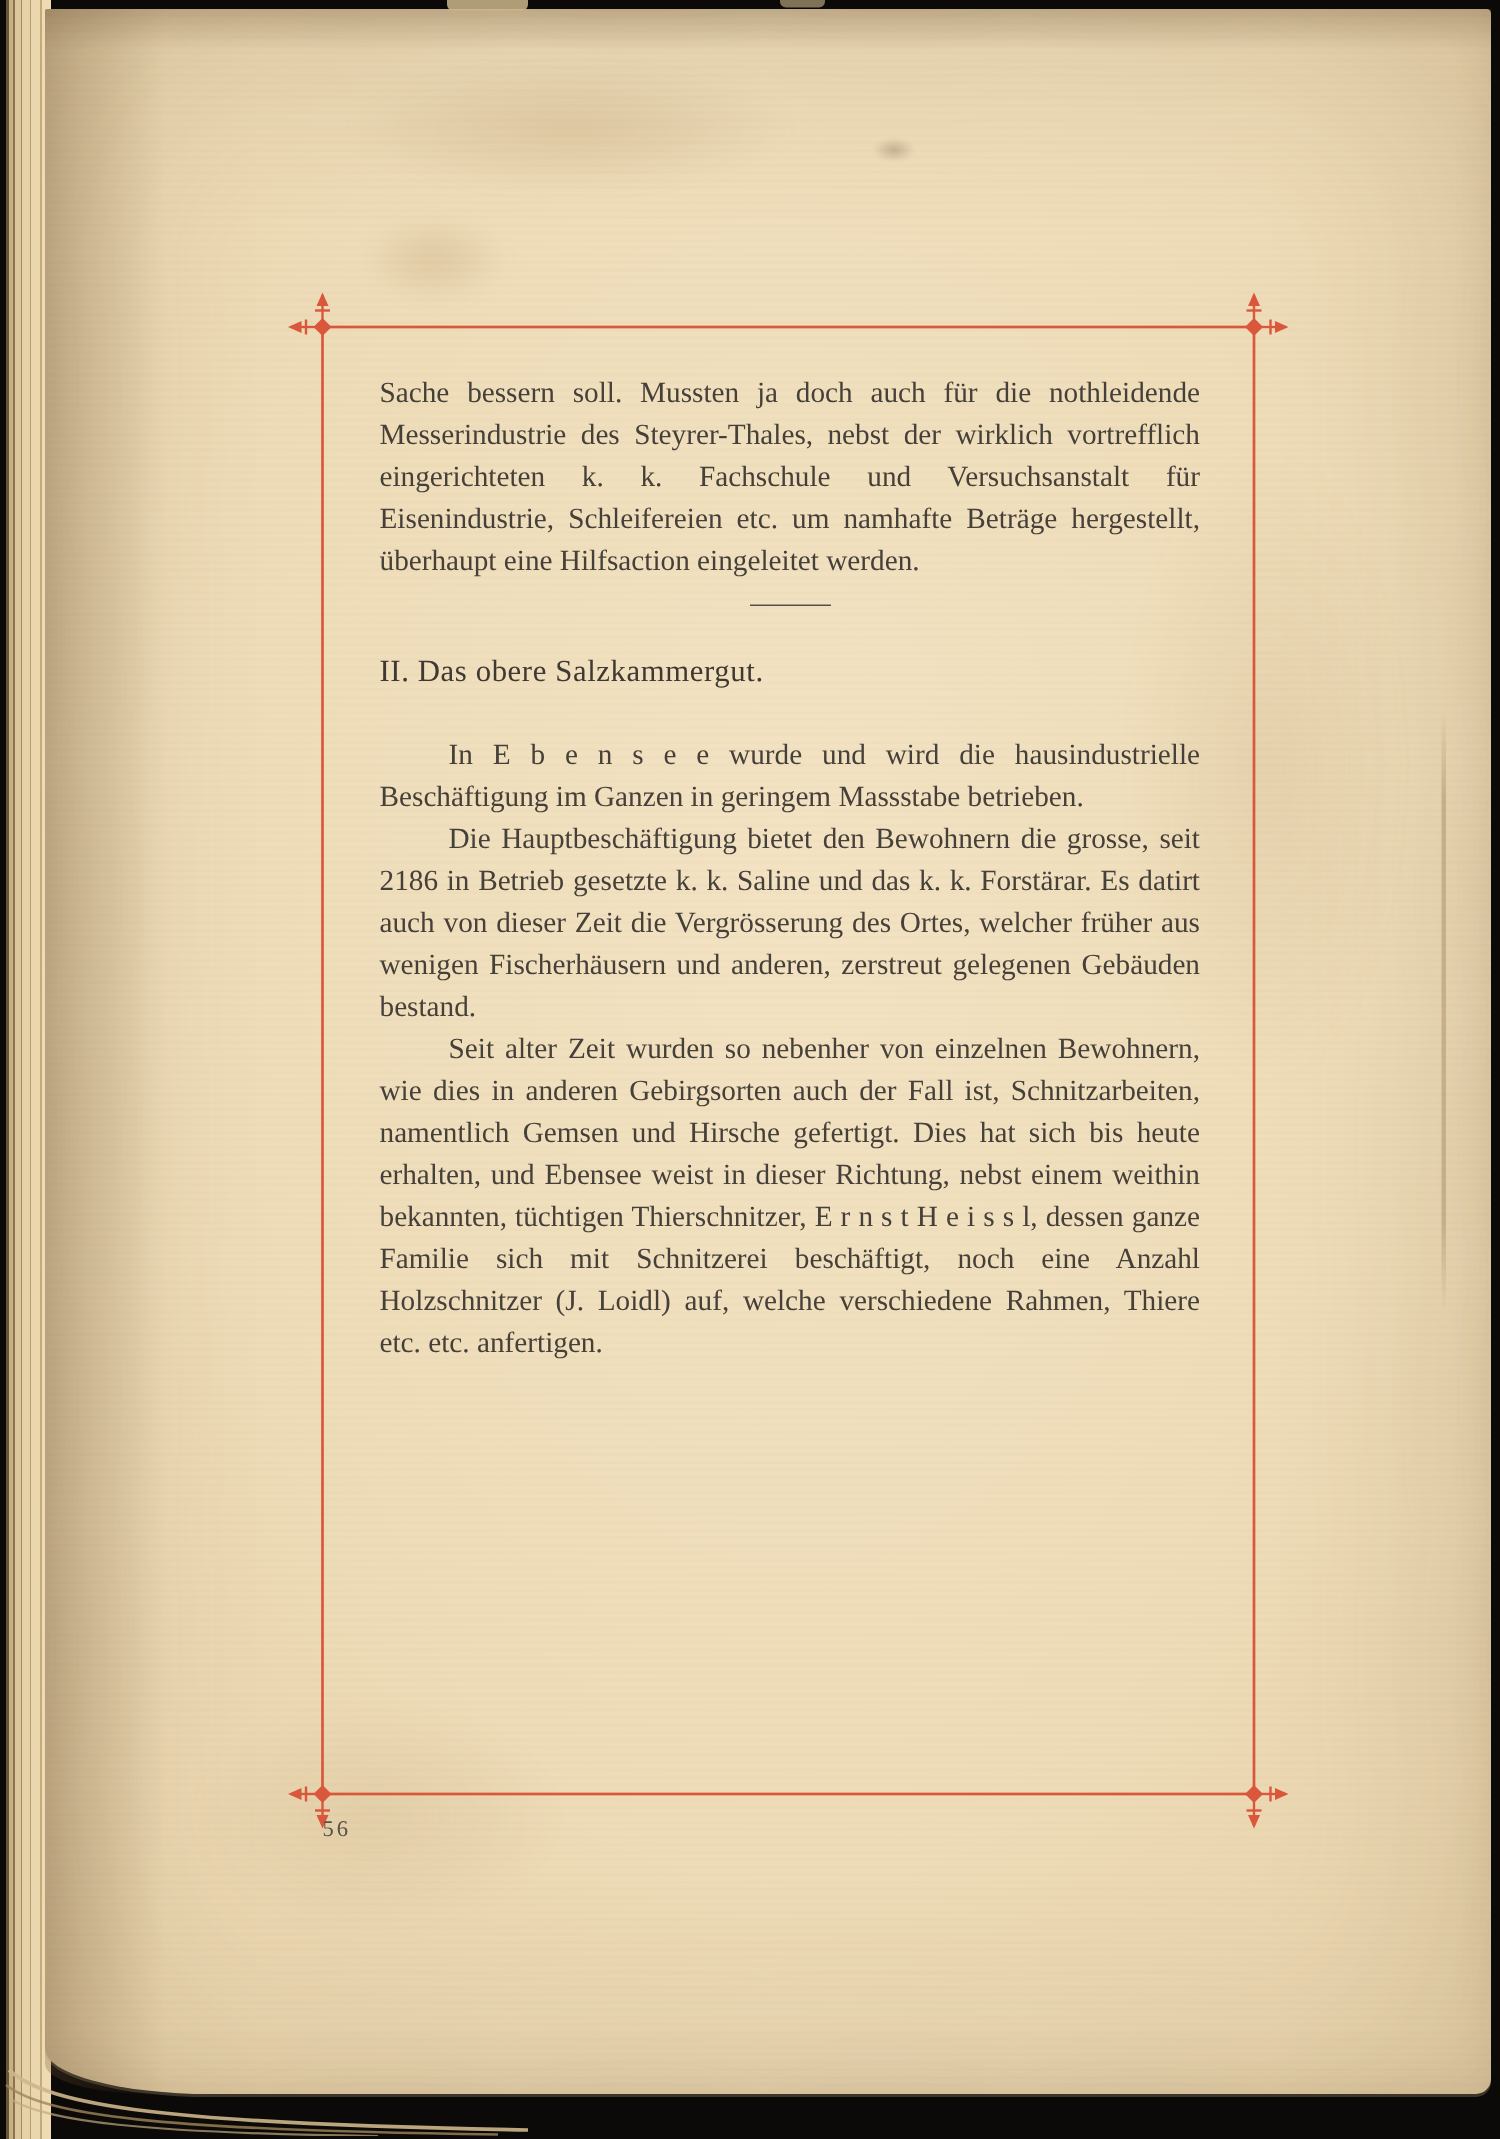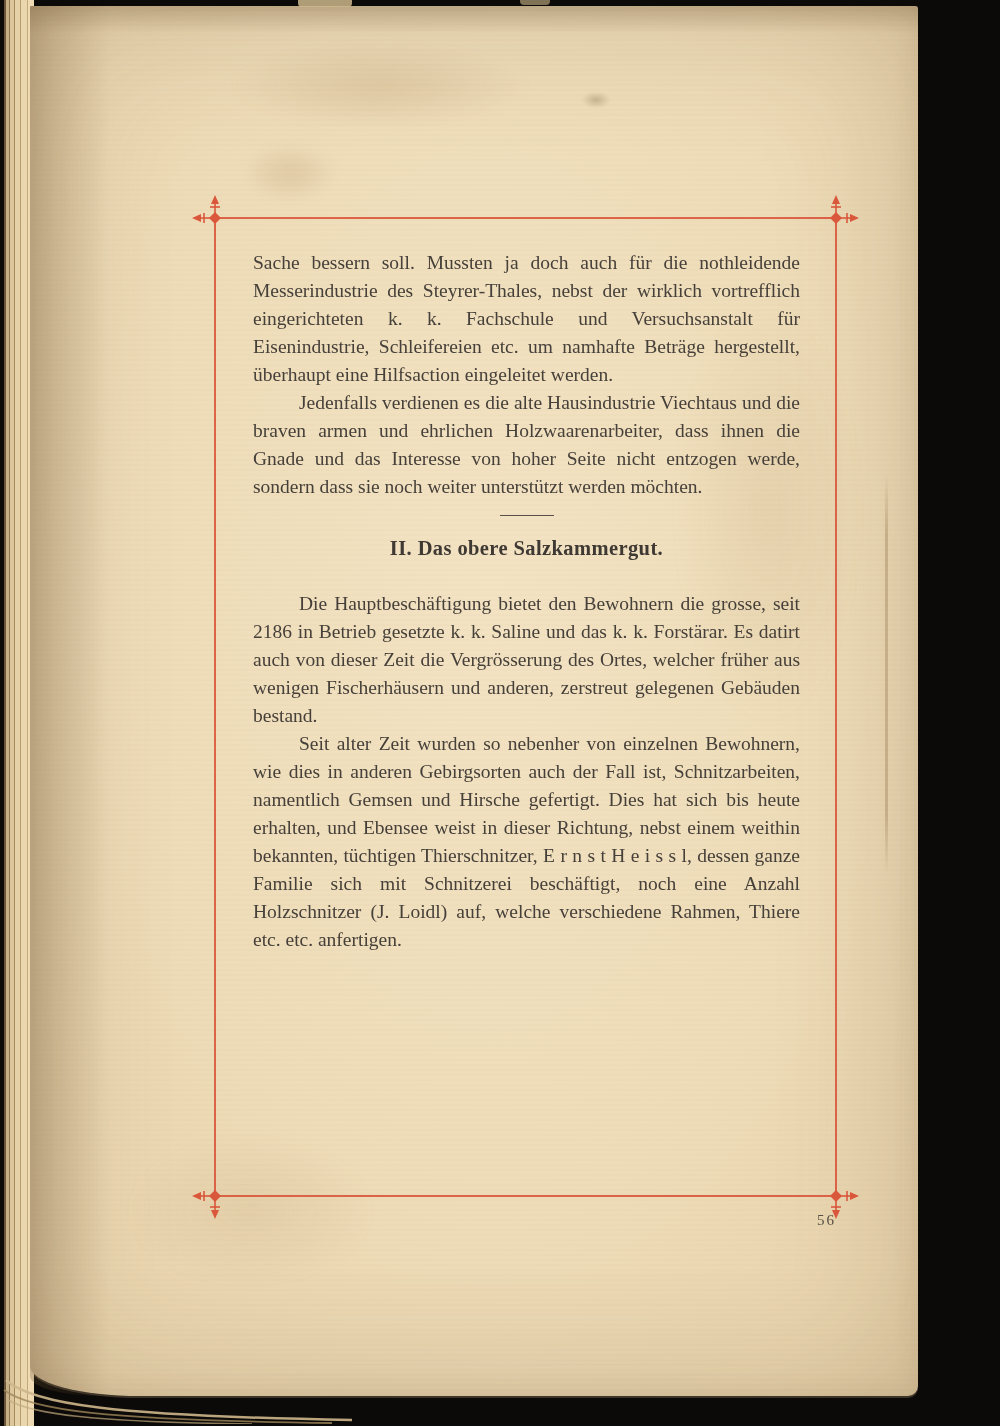--- a/index.html
+++ b/index.html
@@ -37,21 +37,21 @@
   
   .edge-tab { position: absolute; z-index: 2; background: #cdb78c; border-radius: 0 0 4px 4px; opacity: .85; }
   .edge-tab.t1 { left: 298px; top: 0; width: 54px; height: 7px; }
   .edge-tab.t2 { left: 520px; top: 0; width: 30px; height: 5px; opacity: .6; }
 
   
   .page-curl { position: absolute; left: 2px; top: 1380px; z-index: 0; }
 
   
   .paper {
-    position: absolute; left: 30px; top: 6px; width: 888px; height: 1390px;
+    position: absolute; left: 30px; top: 6px; width: 964px; height: 1390px;
     z-index: 1;
     background: radial-gradient(ellipse at 52% 42%, #f3e3c3 0%, #eedcb8 55%, #e6d1a9 100%);
     border-radius: 2px 3px 10px 110px / 2px 3px 10px 30px;
     box-shadow: inset 0 0 140px rgba(96,70,38,.22), inset 0 0 26px rgba(96,70,38,.12),
                 0 2px 0 rgba(210,185,140,.25);
   }
   .grain {
     position: absolute; inset: 0; border-radius: inherit; pointer-events: none;
     background: repeating-linear-gradient(0deg, rgba(120,90,50,.02) 0 2px, rgba(0,0,0,0) 2px 5px);
   }
@@ -100,28 +100,28 @@
     text-align: justify;
   }
   .textblock p { margin: 0; text-indent: 46px; }
   .textblock p.first { text-indent: 0; }
   .divider {
     width: 54px; height: 0;
     border-top: 1.5px solid #55504a;
     margin: 14px auto 0;
   }
   .heading {
-    text-align: center; text-indent: 0;
-    font-size: 20.5px; font-weight: 700; letter-spacing: .4px;
+    text-align: left; text-indent: 0;
+    font-size: 20.5px; font-weight: 400; letter-spacing: .4px;
     color: #3f3933;
-    margin: 18px 0 28px;
+    margin: 30px 0 28px;
   }
   .pagenum {
     position: absolute; left: 185px; top: 1206px; width: 621px;
-    text-align: right; font-size: 15px; letter-spacing: 2px;
+    text-align: left; font-size: 15px; letter-spacing: 2px;
     color: #575145;
   }
 </style>
 </head>
 <body>
 
 <div class="scan">
 
   <div class="page-edges-left"></div>
   <div class="edge-tab t1"></div>
@@ -179,23 +179,23 @@
         <polygon points="645,1025 641,1016 649,1016"></polygon>
         <polygon points="24,18 30,24 24,30 18,24"></polygon>
         <polygon points="645,18 651,24 645,30 639,24"></polygon>
         <polygon points="24,996 30,1002 24,1008 18,1002"></polygon>
         <polygon points="645,996 651,1002 645,1008 639,1002"></polygon>
       </g>
     </svg>
 
     <div class="textblock">
       <p class="first">Sache bessern soll. Mussten ja doch auch für die nothleidende Messerindustrie des Steyrer-Thales, nebst der wirklich vortrefflich eingerichteten k. k. Fachschule und Versuchsanstalt für Eisenindustrie, Schleifereien etc. um namhafte Beträge hergestellt, überhaupt eine Hilfsaction eingeleitet werden.</p>
-      <p>Jedenfalls verdienen es die alte Hausindustrie Viechtaus und die braven armen und ehrlichen Holzwaarenarbeiter, dass ihnen die Gnade und das Interesse von hoher Seite nicht entzogen werde, sondern dass sie noch weiter unterstützt werden möchten.</p>
       <div class="divider"></div>
       <div class="heading">II. Das obere Salzkammergut.</div>
+      <p>In E&nbsp;b&nbsp;e&nbsp;n&nbsp;s&nbsp;e&nbsp;e wurde und wird die hausindustrielle Beschäftigung im Ganzen in geringem Massstabe betrieben.</p>
       <p>Die Hauptbeschäftigung bietet den Bewohnern die grosse, seit 2186 in Betrieb gesetzte k. k. Saline und das k. k. Forstärar. Es datirt auch von dieser Zeit die Vergrösserung des Ortes, welcher früher aus wenigen Fischerhäusern und anderen, zerstreut gelegenen Gebäuden bestand.</p>
       <p>Seit alter Zeit wurden so nebenher von einzelnen Bewohnern, wie dies in anderen Gebirgsorten auch der Fall ist, Schnitzarbeiten, namentlich Gemsen und Hirsche gefertigt. Dies hat sich bis heute erhalten, und Ebensee weist in dieser Richtung, nebst einem weithin bekannten, tüchtigen Thierschnitzer, E&nbsp;r&nbsp;n&nbsp;s&nbsp;t H&nbsp;e&nbsp;i&nbsp;s&nbsp;s&nbsp;l, dessen ganze Familie sich mit Schnitzerei beschäftigt, noch eine Anzahl Holzschnitzer (J. Loidl) auf, welche verschiedene Rahmen, Thiere etc. etc. anfertigen.</p>
     </div>
 
     <div class="pagenum">56</div>
   </div>
 
 </div>
 
 </body></html>

